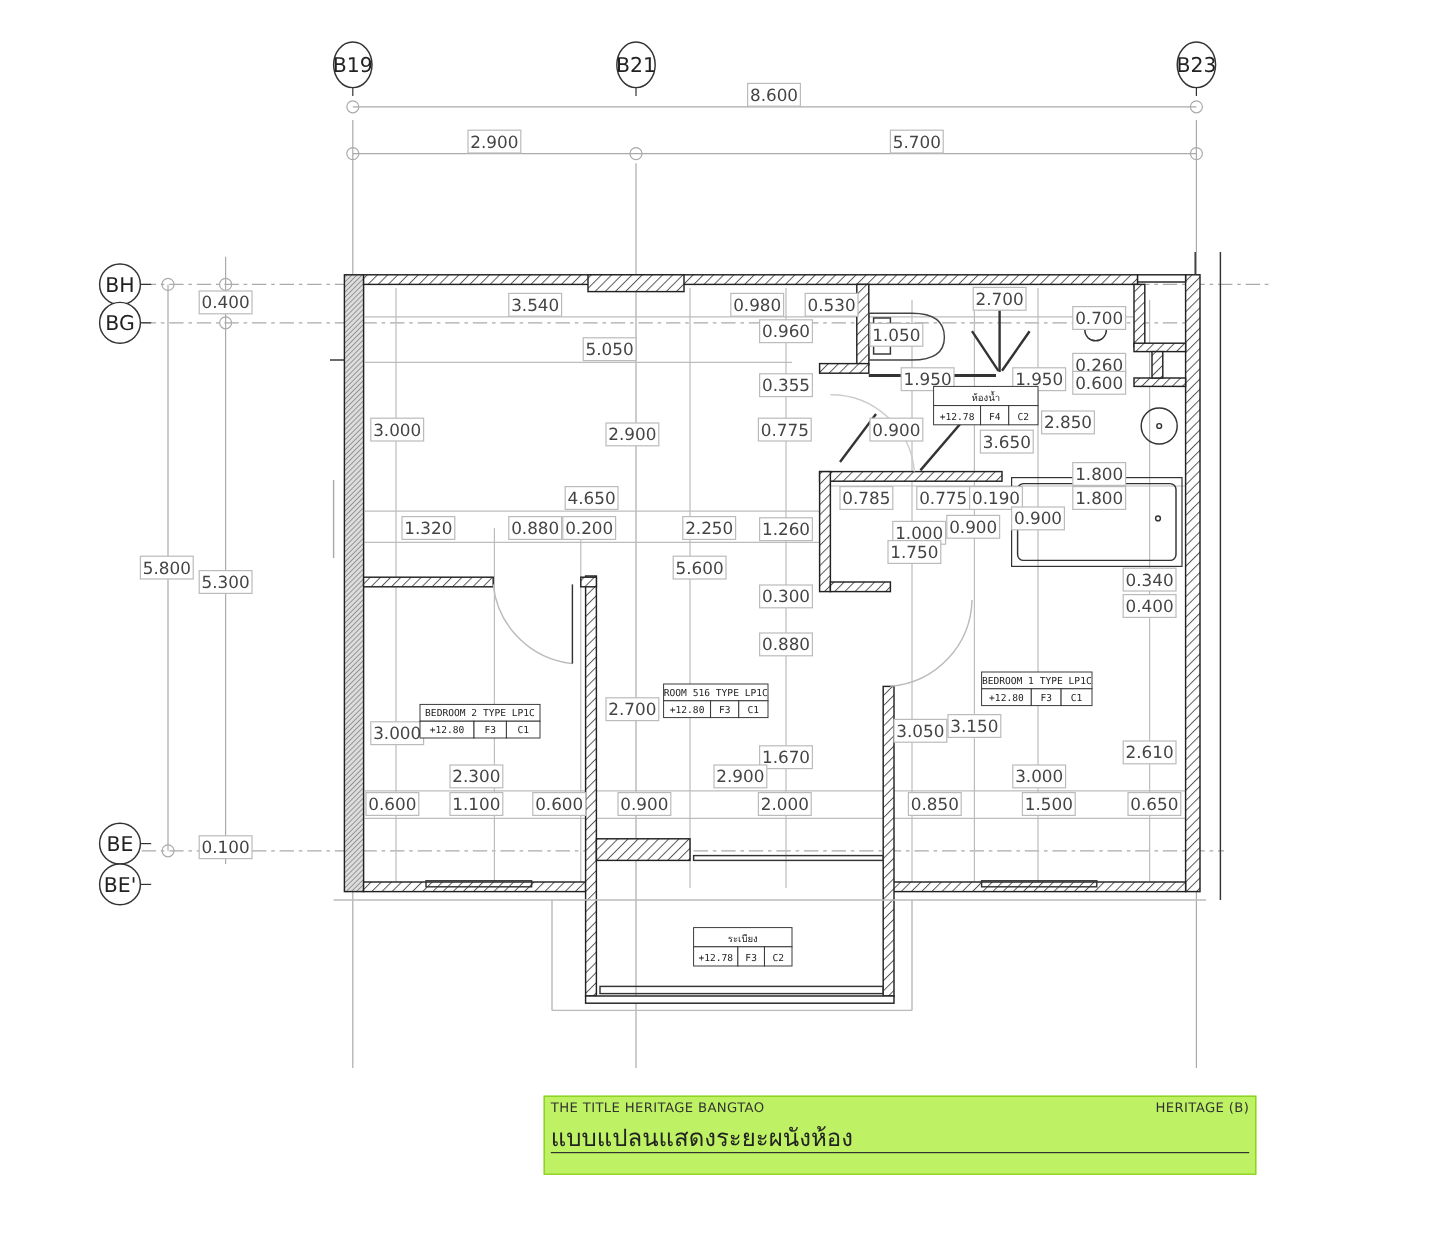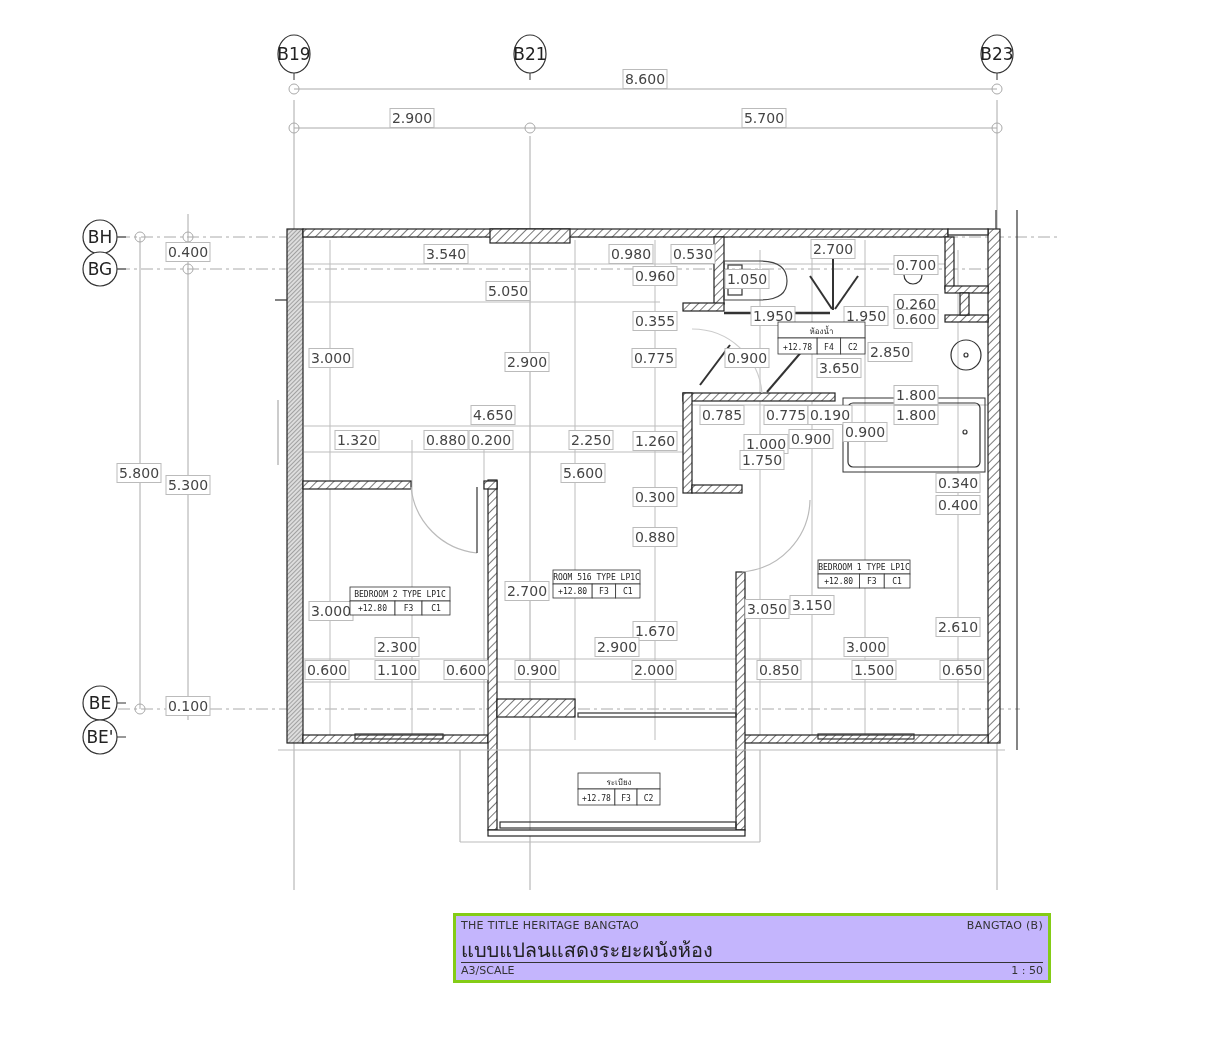--- a/index.html
+++ b/index.html
@@ -4,21 +4,21 @@
 <style>
   html, body { margin:0; padding:0; background:#ffffff; }
   body { width:1206px; height:1047px; position:relative; overflow:hidden;
          font-family:"DejaVu Sans", sans-serif; color:#333; }
   #plan { position:absolute; left:0; top:0; }
   .grid-bubble text { font-family:"DejaVu Sans", sans-serif; font-size:17px; fill:#222; }
   .dim text { font-family:"DejaVu Sans", sans-serif; font-size:14px; fill:#444; }
   .dimbox { fill:#fff; stroke:#bbb; stroke-width:1; }
   .tag text { font-family:"DejaVu Sans Mono", monospace; fill:#222; }
   .title-block { position:absolute; left:453px; top:913px; width:592px; height:64px;
-                 border:3px solid #84cc16; background:#c4b5fd;text-align:center; }
+                 border:1px solid #84cc16; background:#bef264;text-align:center; }
   .tb-row1 { position:absolute; left:5px; top:3px; right:5px; font-size:11px; color:#333;
              display:flex; justify-content:space-between; letter-spacing:0.3px; }
   .tb-row2 { position:absolute; left:5px; top:22px; right:5px; font-size:20px; color:#222;
              display:flex; justify-content:space-between; border-bottom:1.5px solid #333;
              line-height:24px;gap:33px; }
   .tb-row3 { position:absolute; left:5px; top:48px; right:5px; font-size:11px; color:#333;
              display:flex; justify-content:space-between; }
 </style>
 </head>
 <body>
@@ -499,22 +499,18 @@
         <text x="625.97" y="801" text-anchor="middle" font-size="8">F3</text>
         <rect x="637.04" y="789" width="22.96" height="16" fill="#fff" stroke="#333" stroke-width="0.8"></rect>
         <text x="648.52" y="801" text-anchor="middle" font-size="8">C2</text>
       </g>
     </g>
 </svg>
 
 <div class="title-block">
   <div class="tb-row1">
     <span>THE TITLE HERITAGE BANGTAO</span>
-    <span>BANGTAO (B)</span>
+    <span>HERITAGE (B)</span>
   </div>
   <div class="tb-row2">
     <span>แบบแปลนแสดงระยะผนังห้อง</span>
   </div>
-  <div class="tb-row3">
-    <span>A3/SCALE</span>
-    <span>1 : 50</span>
-  </div>
 </div>
 
 </body></html>

